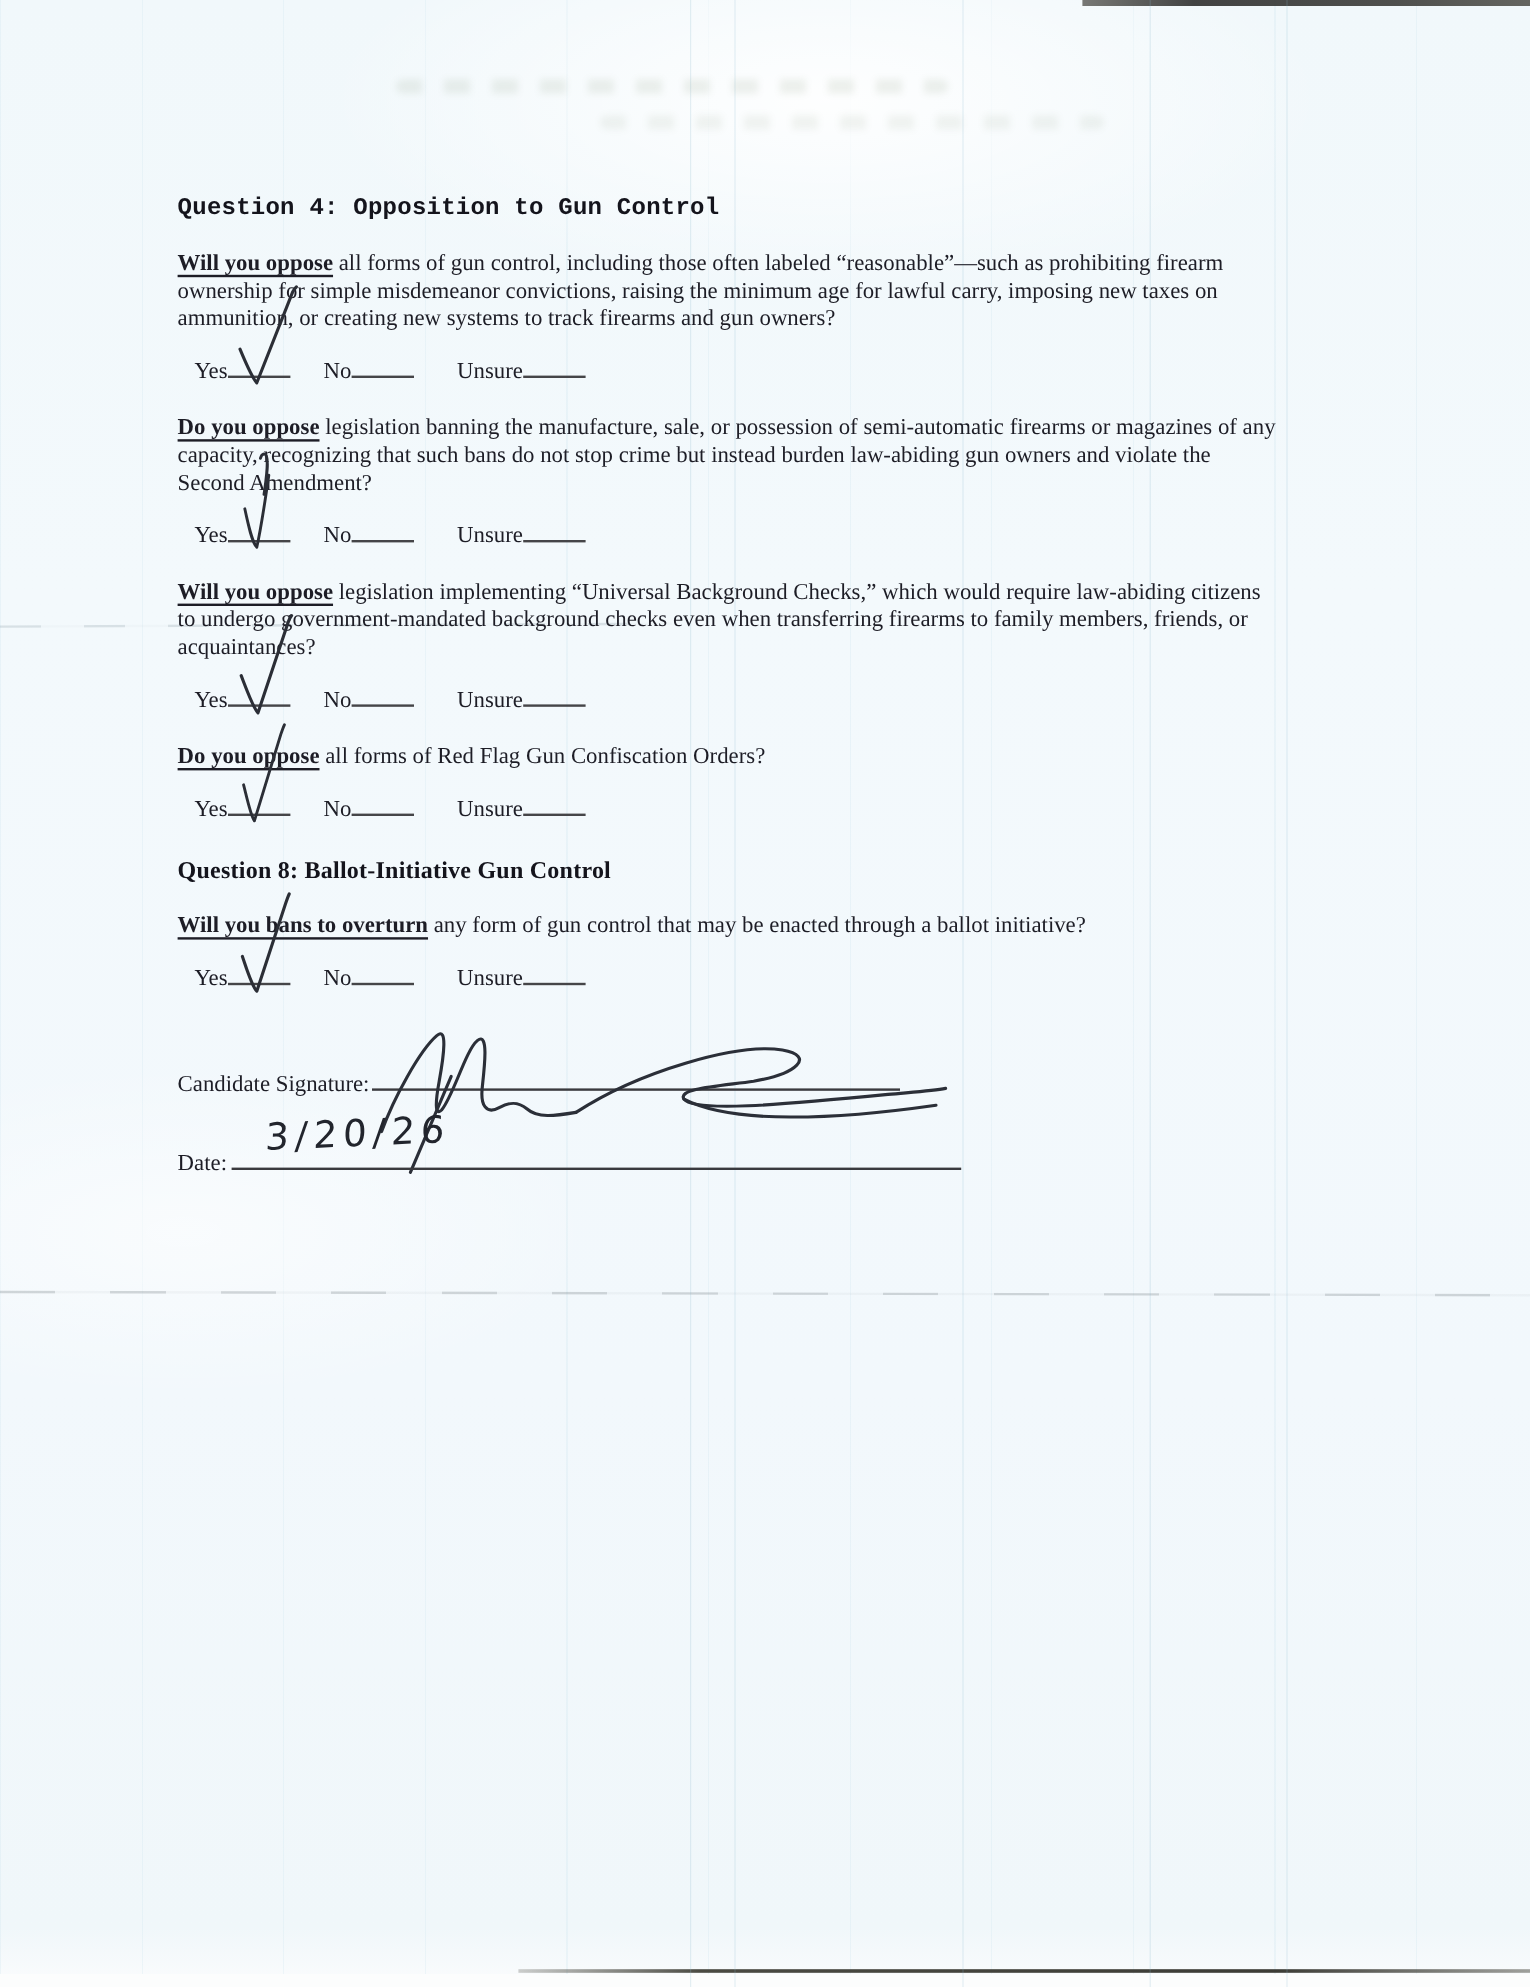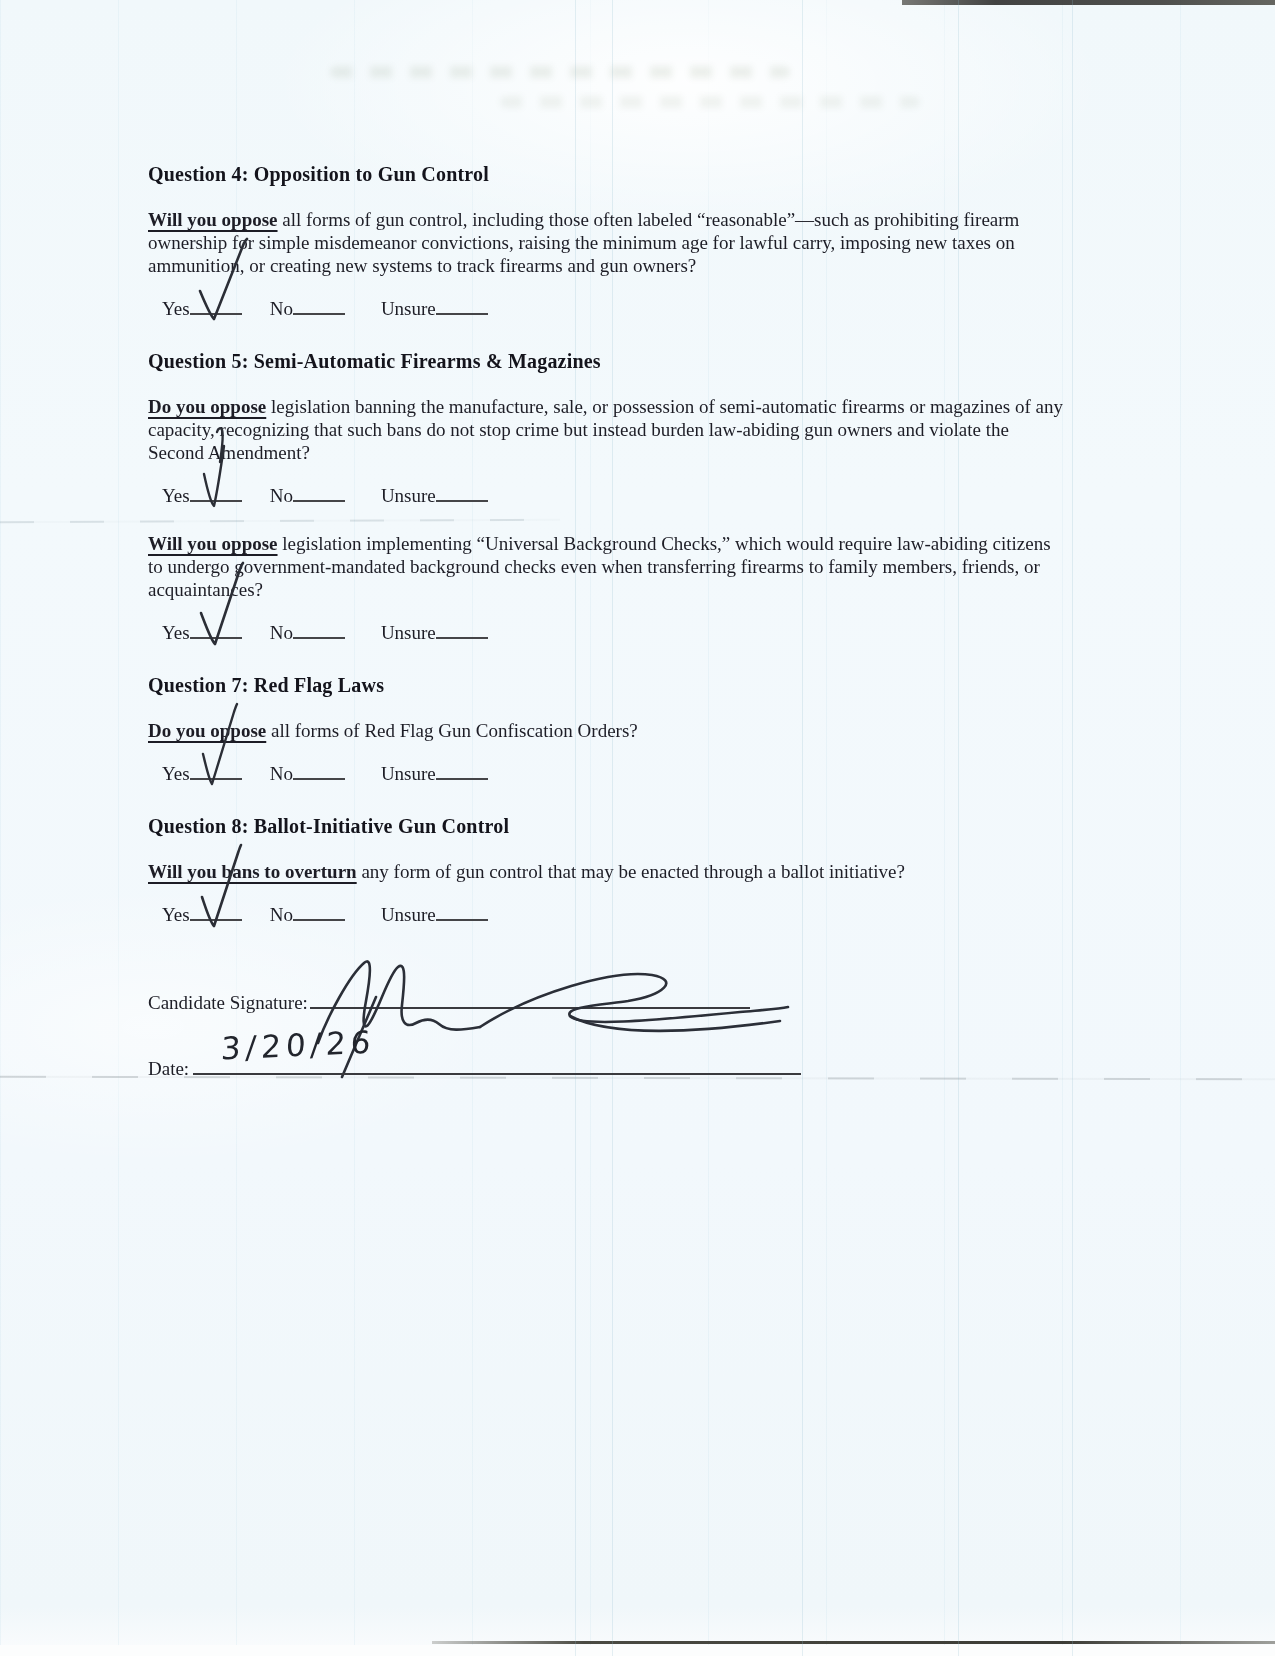--- a/index.html
+++ b/index.html
@@ -24,21 +24,21 @@
   .fold-1{position:absolute;top:520px;left:0;width:560px;height:2px;opacity:.5;
     background:repeating-linear-gradient(90deg,rgba(120,140,150,.45) 0 34px,rgba(120,140,150,.08) 34px 70px);transform:rotate(-.25deg);}
   .fold-2{position:absolute;top:1077px;left:0;width:1275px;height:2px;opacity:.55;
     background:repeating-linear-gradient(90deg,rgba(105,115,120,.5) 0 46px,rgba(105,115,120,.1) 46px 92px);transform:rotate(.12deg);}
   .vline{position:absolute;top:0;height:1656px;width:1px;background:rgba(140,185,205,.22);}
   .bleed{position:absolute;height:12px;border-radius:6px;filter:blur(3px);opacity:.12;
     background:repeating-linear-gradient(90deg,#7a8d6d 0 22px,transparent 22px 40px);}
   
   .content{position:absolute;left:148px;top:150px;width:918px;}
   .q-heading{font-size:20px;font-weight:bold;color:#14141c;margin:26px 0 0 0;line-height:24px;letter-spacing:.2px;}
-  .q-heading.first{margin-top:12px;}
+  .q-heading.first{margin-top:12px;font-family:Liberation Mono, monospace;}
   .q-para{font-size:19px;line-height:23px;margin:22px 0 0 0;}
   .lead{font-weight:bold;text-decoration:underline;text-decoration-thickness:2px;text-underline-offset:4px;}
   .answer-row{position:relative;margin:14px 0 0 14px;height:32px;font-size:19px;}
   .ans-label{display:inline-block;}
   .blank{display:inline-block;width:52px;height:22px;border-bottom:2px solid #454548;vertical-align:baseline;}
   .blank-yes{margin-right:28px;}
   .blank-no{margin-right:36px;}
   .check{position:absolute;left:36px;bottom:-4px;width:50px;height:88px;overflow:visible;}
   .check path{fill:none;stroke:#2b2e36;stroke-width:2.6;stroke-linecap:round;stroke-linejoin:round;}
   .check.v2 path{stroke-width:2.4;}
@@ -79,42 +79,40 @@
       <p class="q-para"><span class="lead">Will you oppose</span><span> all forms of gun control, including those often labeled “reasonable”—such as prohibiting firearm ownership for simple misdemeanor convictions, raising the minimum age for lawful carry, imposing new taxes on ammunition, or creating new systems to track firearms and gun owners?</span></p>
       <div class="answer-row">
         <span class="ans-label">Yes</span><span class="blank blank-yes"></span><span class="ans-label">No</span><span class="blank blank-no"></span><span class="ans-label">Unsure</span><span class="blank"></span>
         <svg class="check" viewBox="0 0 50 88">
             <path d="M2,52 C7,64 12,76 16,80 L46,4 C47,2 48,1 49,0"></path>
           </svg>
       </div>
     </section>
 
     <section>
-      <h3 class="q-heading">Question 5: Semi-Automatic Firearms &amp; Magazines</h3>
       <p class="q-para"><span class="lead">Do you oppose</span><span> legislation banning the manufacture, sale, or possession of semi-automatic firearms or magazines of any capacity, recognizing that such bans do not stop crime but instead burden law-abiding gun owners and violate the Second Amendment?</span></p>
       <div class="answer-row">
         <span class="ans-label">Yes</span><span class="blank blank-yes"></span><span class="ans-label">No</span><span class="blank blank-no"></span><span class="ans-label">Unsure</span><span class="blank"></span>
         <svg class="check v2" viewBox="0 0 50 88">
             <path d="M6,48 C9,62 12,76 16,80 C20,62 24,34 26,20 M22,36 C24,22 26,10 24,4 C23,1 20,2 19,6"></path>
           </svg>
       </div>
     </section>
 
     <section>
       <p class="q-para"><span class="lead">Will you oppose</span><span> legislation implementing “Universal Background Checks,” which would require law-abiding citizens to undergo government-mandated background checks even when transferring firearms to family members, friends, or acquaintances?</span></p>
       <div class="answer-row">
         <span class="ans-label">Yes</span><span class="blank blank-yes"></span><span class="ans-label">No</span><span class="blank blank-no"></span><span class="ans-label">Unsure</span><span class="blank"></span>
         <svg class="check" viewBox="0 0 50 88">
             <path d="M3,50 C8,63 13,77 17,81 L42,6 C43,3 44,1 45,0"></path>
           </svg>
       </div>
     </section>
 
     <section>
-      <h3 class="q-heading">Question 7: Red Flag Laws</h3>
       <p class="q-para"><span class="lead">Do you oppose</span><span> all forms of Red Flag Gun Confiscation Orders?</span></p>
       <div class="answer-row">
         <span class="ans-label">Yes</span><span class="blank blank-yes"></span><span class="ans-label">No</span><span class="blank blank-no"></span><span class="ans-label">Unsure</span><span class="blank"></span>
         <svg class="check v2" viewBox="0 0 50 88">
             <path d="M5,50 C8,62 11,76 14,80 L36,8 C37,5 38,2 39,0"></path>
           </svg>
       </div>
     </section>
 
     <section>

